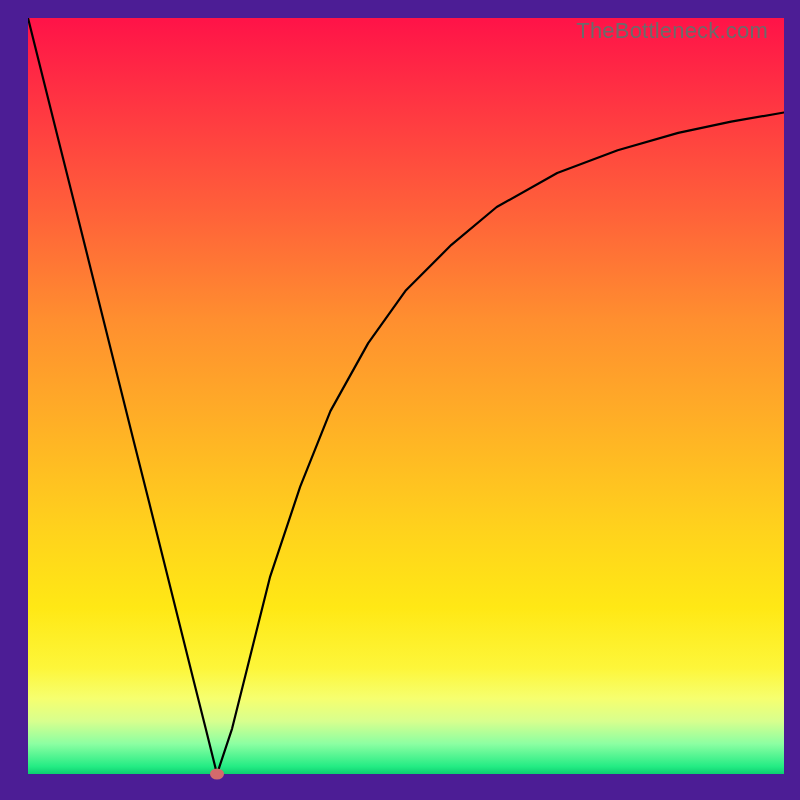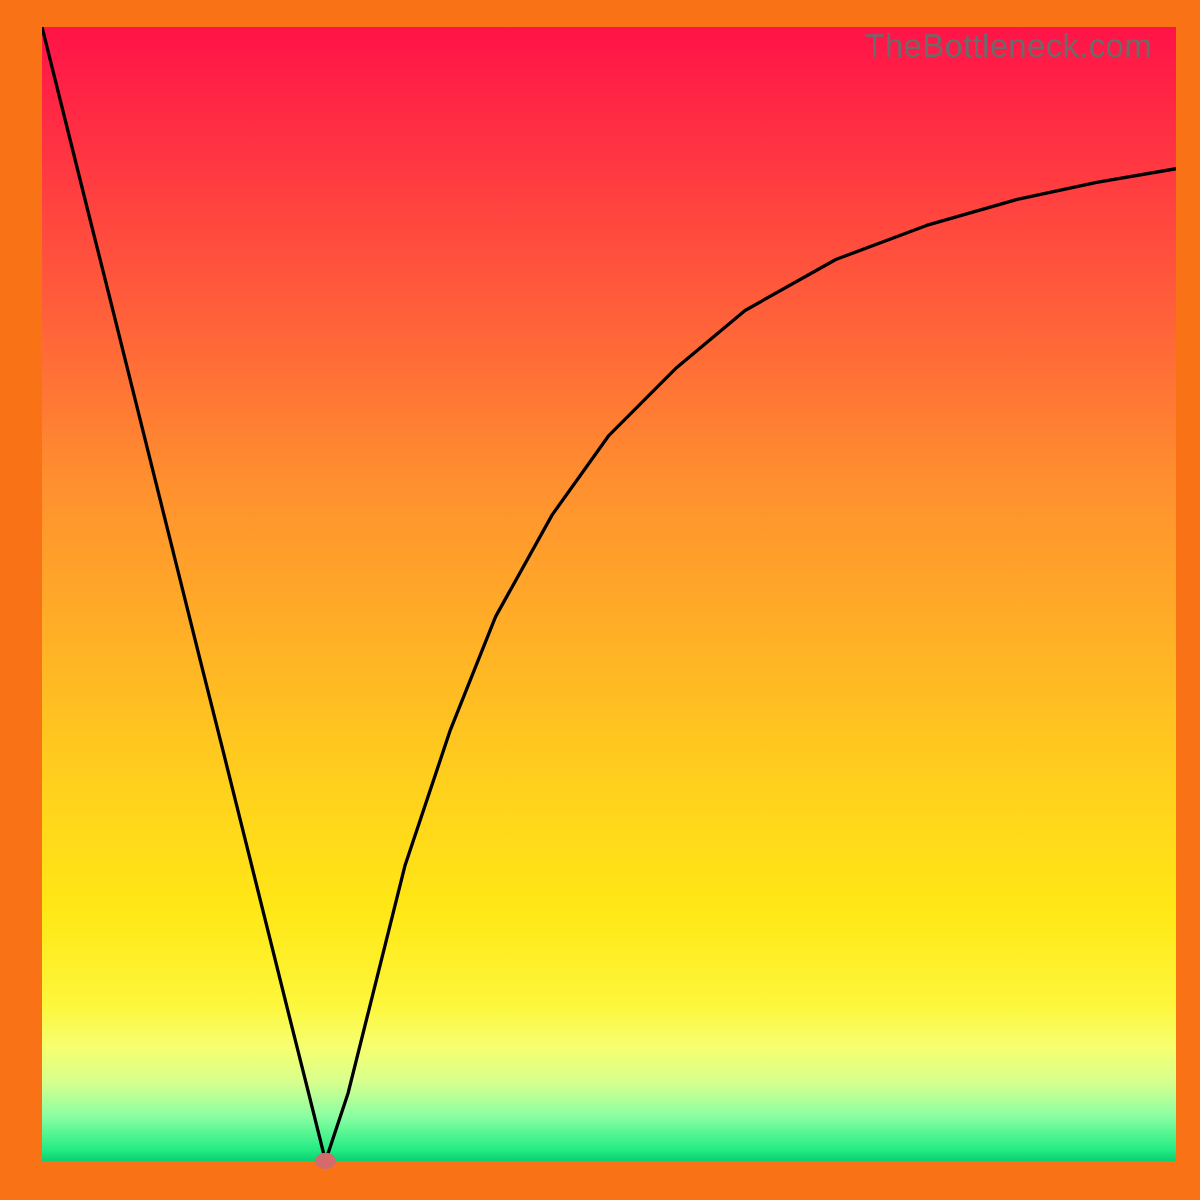--- a/index.html
+++ b/index.html
@@ -8,21 +8,21 @@
     width: 800px;
     height: 800px;
     background: #000;
     font-family: Arial, Helvetica, sans-serif;
     overflow: hidden;
   }
   .frame {
     position: relative;
     width: 800px;
     height: 800px;
-    background: #f97316;
+    background: #4c1d95;
   }
   .plot {
     position: absolute;
     left: 28px;
     top: 18px;
     width: 756px;
     height: 756px;
     
     background: linear-gradient(
       to bottom,

